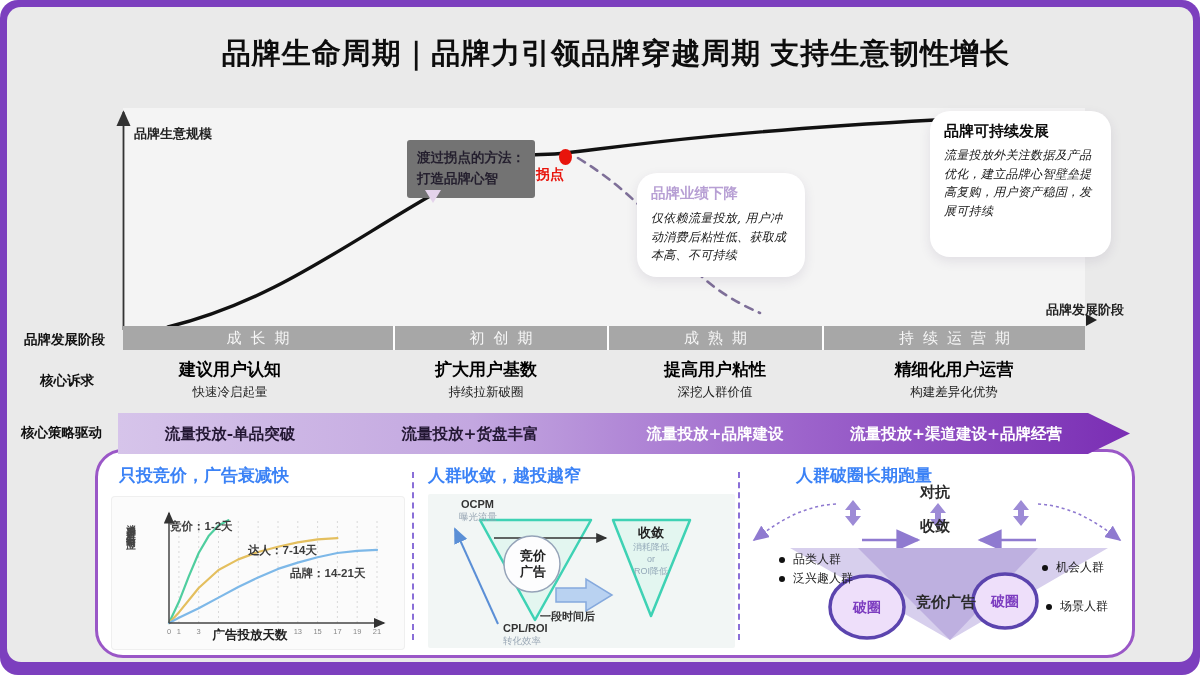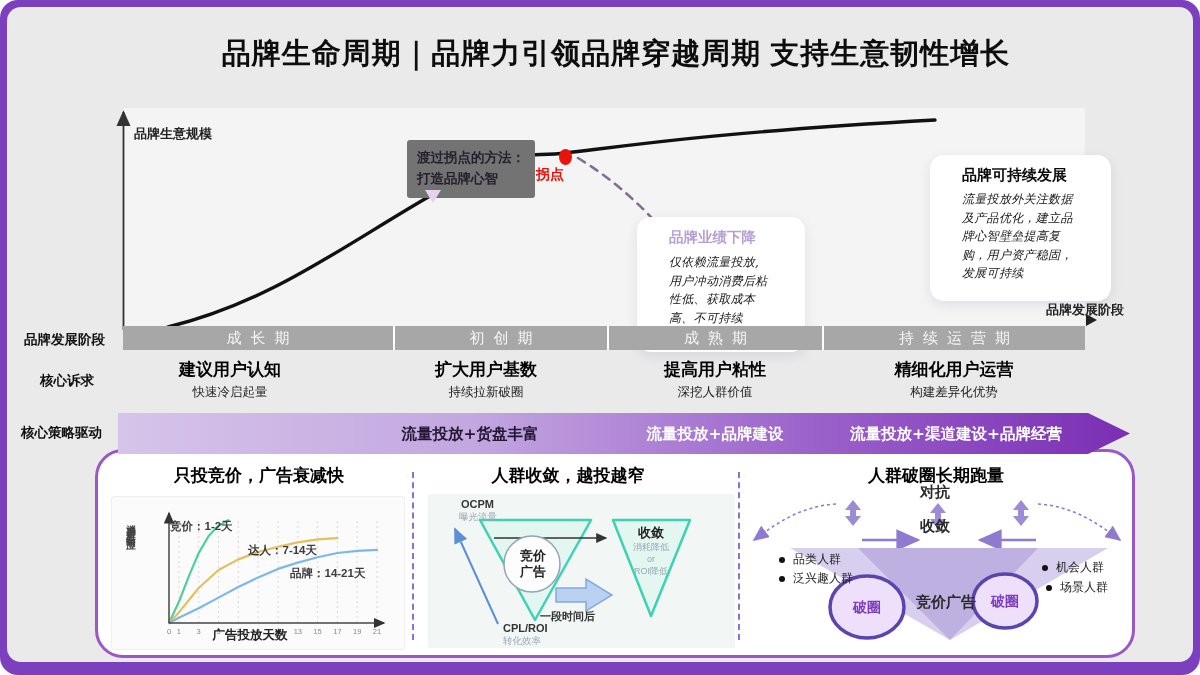--- a/index.html
+++ b/index.html
@@ -8,41 +8,41 @@
   .inner-bg{position:absolute;left:7px;top:7px;right:7px;bottom:13px;background:#eaeaea;border-radius:14px;}
   .abs{position:absolute;}
   .slide-title{left:0;right:0;top:34px;text-align:center;font-size:29px;font-weight:700;color:#0d0d0d;letter-spacing:1px;padding-left:32px;}
   .main-svg{left:0;top:0;width:1200px;height:675px;pointer-events:none;}
   .axis-ylabel{left:134px;top:125px;font-size:13px;font-weight:600;color:#222;}
   .axis-xlabel{left:1046px;top:301px;font-size:13px;font-weight:600;color:#222;}
   .dot-red{left:559px;top:149px;width:13px;height:16px;border-radius:50%;background:#e8140c;}
   .inflection{left:536px;top:166px;font-size:14px;font-weight:800;color:#e8140c;}
   .callout-method{left:407px;top:140px;width:128px;height:58px;background:#737373;border-radius:3px;padding:8px 10px;box-sizing:border-box;font-size:13.5px;font-weight:700;color:#241f2e;line-height:1.55;}
   .callout-method:after{content:"";position:absolute;left:18px;bottom:-13px;border:8px solid transparent;border-top:13px solid #e4d3eb;}
-  .callout{background:#fff;border-radius:14px;padding:11px 32px;box-sizing:border-box;box-shadow:0 4px 12px rgba(60,40,90,.10);margin-top:44px;}
-  .callout-decline{left:637px;top:173px;width:168px;height:135px;}
+  .callout{background:#fff;border-radius:20px;padding:11px 14px;box-sizing:border-box;box-shadow:0 4px 12px rgba(60,40,90,.10);}
+  .callout-decline{left:637px;top:173px;width:168px;height:104px;}
   .callout-decline .c-title{font-size:14.5px;font-weight:800;color:#b79fd4;margin-bottom:6px;}
   .callout-sustain{left:930px;top:111px;width:181px;height:146px;}
   .callout-sustain .c-title{font-size:15px;font-weight:800;color:#0b0b0b;margin-bottom:5px;}
   .c-body{font-family:"DejaVu Serif","Liberation Serif",serif;font-style:italic;font-size:12px;line-height:1.55;color:#171717;letter-spacing:.3px;}
   .row-label{font-size:13.5px;font-weight:800;color:#101010;}
   .stage-bar{left:123px;top:326px;width:962px;height:24px;display:flex;background:#a7a7a7;}
   .stage-seg{box-sizing:border-box;display:flex;align-items:center;justify-content:center;color:#f7f7f7;font-family:"DejaVu Serif","Liberation Serif",serif;font-size:15px;letter-spacing:9px;text-indent:9px;}
   .stage-seg + .stage-seg{border-left:2px solid #fff;}
   .demand-row{left:123px;top:358px;width:962px;height:54px;}
   .demand-col{position:absolute;width:260px;text-align:center;}
   .demand-title{font-family:"DejaVu Serif","Liberation Serif",serif;font-weight:800;font-size:17px;color:#000;}
   .demand-sub{font-family:"DejaVu Serif","Liberation Serif",serif;font-size:12.5px;color:#222;margin-top:3px;}
   .strategy-band{left:118px;top:413px;width:1012px;height:41px;background:linear-gradient(90deg,#d6c4ea 0%,#c3a7e0 35%,#9c63cb 68%,#7a2eb4 100%);-webkit-clip-path:polygon(0 0,calc(100% - 42px) 0,100% 50%,calc(100% - 42px) 100%,0 100%);clip-path:polygon(0 0,calc(100% - 42px) 0,100% 50%,calc(100% - 42px) 100%,0 100%);}
   .strategy-label{position:absolute;width:280px;text-align:center;line-height:41px;font-family:"DejaVu Serif","Liberation Serif",serif;font-weight:800;font-size:15.5px;}
   .strat-dark{color:#231733;}
   .strat-light{color:#ffffff;}
   .bottom-box{left:95px;top:449px;width:1040px;height:209px;background:#fff;border:3px solid #9a57c7;border-radius:28px;box-sizing:border-box;}
   .panel-divider{width:0;height:168px;border-left:2px dashed #8a6fd8;top:472px;}
-  .panel-title{font-size:17px;font-weight:800;color:#000000;text-align:center;width:280px;}
+  .panel-title{font-size:17px;font-weight:800;color:#3b82f6;width:280px;}
   .p1-card{left:112px;top:497px;width:292px;height:152px;background:#fbfbfb;border-radius:3px;box-shadow:0 0 0 1px #efefef;}
   .p1-ylabel{left:124px;top:516px;height:118px;writing-mode:vertical-rl;font-size:9.5px;font-weight:700;color:#444;letter-spacing:2px;}
   .p1-series-label{font-size:11.5px;color:#3c3c3c;font-weight:600;}
   .p1-xlabel{left:180px;top:627px;width:140px;text-align:center;font-size:12.5px;font-weight:800;color:#222;}
   .gridline{stroke:#d9d9d9;stroke-dasharray:2,3;stroke-width:1;}
   .ticklabel{font-size:7.5px;fill:#888;font-family:"Liberation Sans",sans-serif;}
   .p2-small{font-size:11px;font-weight:700;color:#333;}
   .p2-sub{font-size:9.5px;color:#98a6b4;}
   .p2-bidcircle{left:516px;top:548px;width:34px;text-align:center;font-size:13px;font-weight:800;color:#222;line-height:1.2;}
   .p2-conv{left:629px;top:524px;width:44px;text-align:center;font-size:13px;font-weight:800;color:#222;}
@@ -131,20 +131,21 @@
     </div>
     <div class="demand-col" style="left:701px">
       <div class="demand-title">精细化用户运营</div>
       <div class="demand-sub">构建差异化优势</div>
     </div>
   </div>
 
   <div class="bottom-box abs"></div>
 
   <div class="strategy-band abs">
+    <div class="strategy-label strat-dark" style="left:-28px">流量投放-单品突破</div>
     <div class="strategy-label strat-dark" style="left:212px">流量投放+货盘丰富</div>
     <div class="strategy-label strat-light" style="left:457px">流量投放+品牌建设</div>
     <div class="strategy-label strat-light" style="left:698px">流量投放+渠道建设+品牌经营</div>
   </div>
 
   <div class="panel-divider abs" style="left:412px"></div>
   <div class="panel-divider abs" style="left:738px"></div>
 
   <div class="panel-title abs" style="left:119px;top:464px;">只投竞价，广告衰减快</div>
   <div class="p1-card abs">
@@ -233,18 +234,18 @@
     <ellipse cx="267" cy="115" rx="32" ry="27" fill="#eedffa" stroke="#5b44ae" stroke-width="3.5"></ellipse>
   </svg>
   <div class="p3-big abs" style="left:895px;top:483px;">对抗</div>
   <div class="p3-big abs" style="left:895px;top:517px;">收敛</div>
   <div class="p3-big abs" style="left:906px;top:593px;">竞价广告</div>
   <div class="p3-break abs" style="left:845px;top:599px;">破圈</div>
   <div class="p3-break abs" style="left:983px;top:593px;">破圈</div>
   <div class="bullet abs" style="left:779px;top:551px;">品类人群</div>
   <div class="bullet abs" style="left:779px;top:570px;">泛兴趣人群</div>
   <div class="bullet abs" style="left:1042px;top:559px;">机会人群</div>
-  <div class="bullet abs" style="left:1046px;top:579px;font-family:Liberation Mono, monospace;">场景人群</div>
+  <div class="bullet abs" style="left:1046px;top:598px;font-family:Liberation Mono, monospace;">场景人群</div>
 
   <style>
     .p2-conv{left:629px;top:524px;}
   </style>
 </div>
 
 </body></html>

